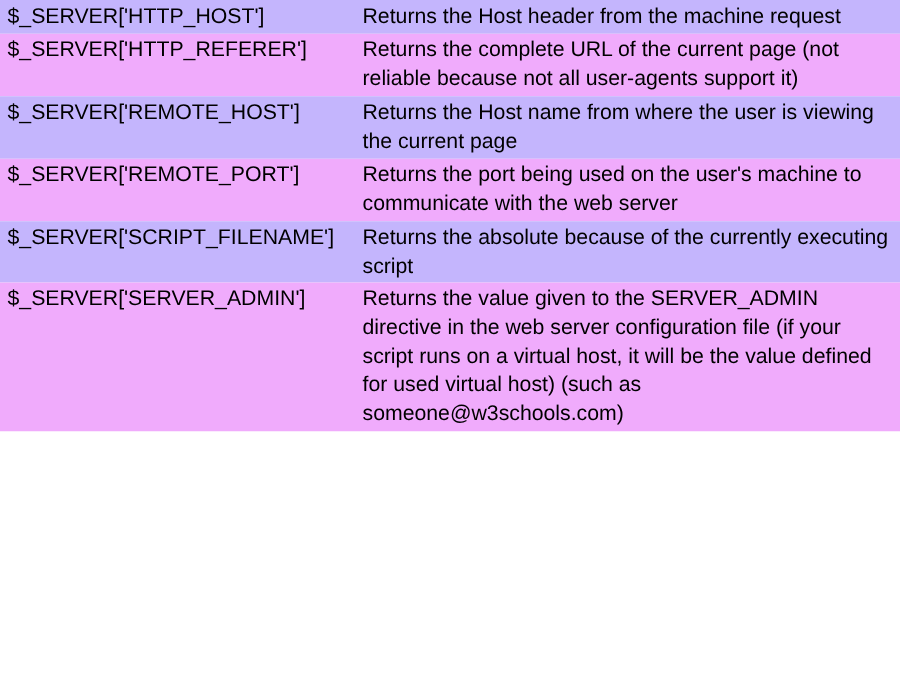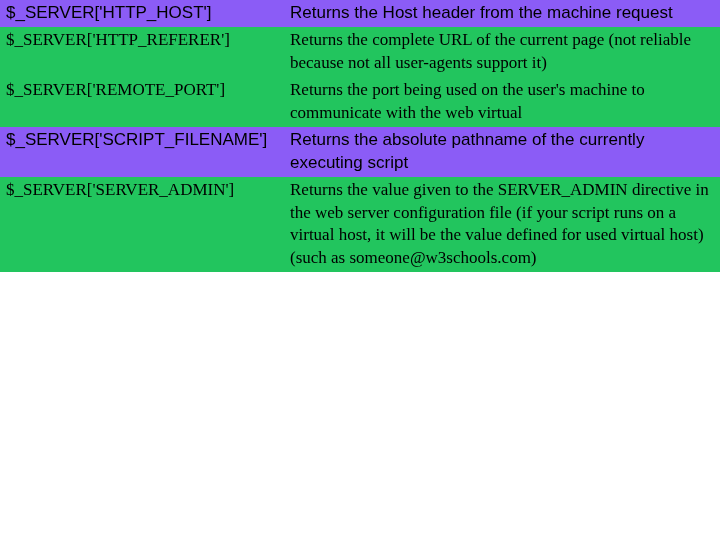--- a/index.html
+++ b/index.html
@@ -17,25 +17,24 @@
     border-collapse: collapse;
     table-layout: fixed;
   }
   td {
     vertical-align: top;
     padding: 2px 4px 2px 6px;
     line-height: 1.35;
     word-wrap: break-word;
   }
   tr.odd td {
-    background: #8b5cf6;
+    background: #c4b5fd;
   }
   tr.even td {
-    background: #22c55e;
-    font-family: Liberation Serif, serif;
+    background: #f0abfc;
   }
   col.key { width: 284px; }
   col.desc { width: auto; }
 </style>
 </head>
 <body>
 
 <table>
   <colgroup>
     <col class="key">
@@ -43,26 +42,30 @@
   </colgroup>
   <tbody>
     <tr class="odd">
       <td>$_SERVER['HTTP_HOST']</td>
       <td>Returns the Host header from the machine request</td>
     </tr>
     <tr class="even">
       <td>$_SERVER['HTTP_REFERER']</td>
       <td>Returns the complete URL of the current page (not reliable because not all user-agents support it)</td>
     </tr>
+    <tr class="odd">
+      <td>$_SERVER['REMOTE_HOST']</td>
+      <td>Returns the Host name from where the user is viewing the current page</td>
+    </tr>
     <tr class="even">
       <td>$_SERVER['REMOTE_PORT']</td>
-      <td>Returns the port being used on the user's machine to communicate with the web virtual</td>
+      <td>Returns the port being used on the user's machine to communicate with the web server</td>
     </tr>
     <tr class="odd">
       <td>$_SERVER['SCRIPT_FILENAME']</td>
-      <td>Returns the absolute pathname of the currently executing script</td>
+      <td>Returns the absolute because of the currently executing script</td>
     </tr>
     <tr class="even">
       <td>$_SERVER['SERVER_ADMIN']</td>
       <td>Returns the value given to the SERVER_ADMIN directive in the web server configuration file (if your script runs on a virtual host, it will be the value defined for used virtual host) (such as someone@w3schools.com)</td>
     </tr>
   </tbody>
 </table>
 
 </body></html>

